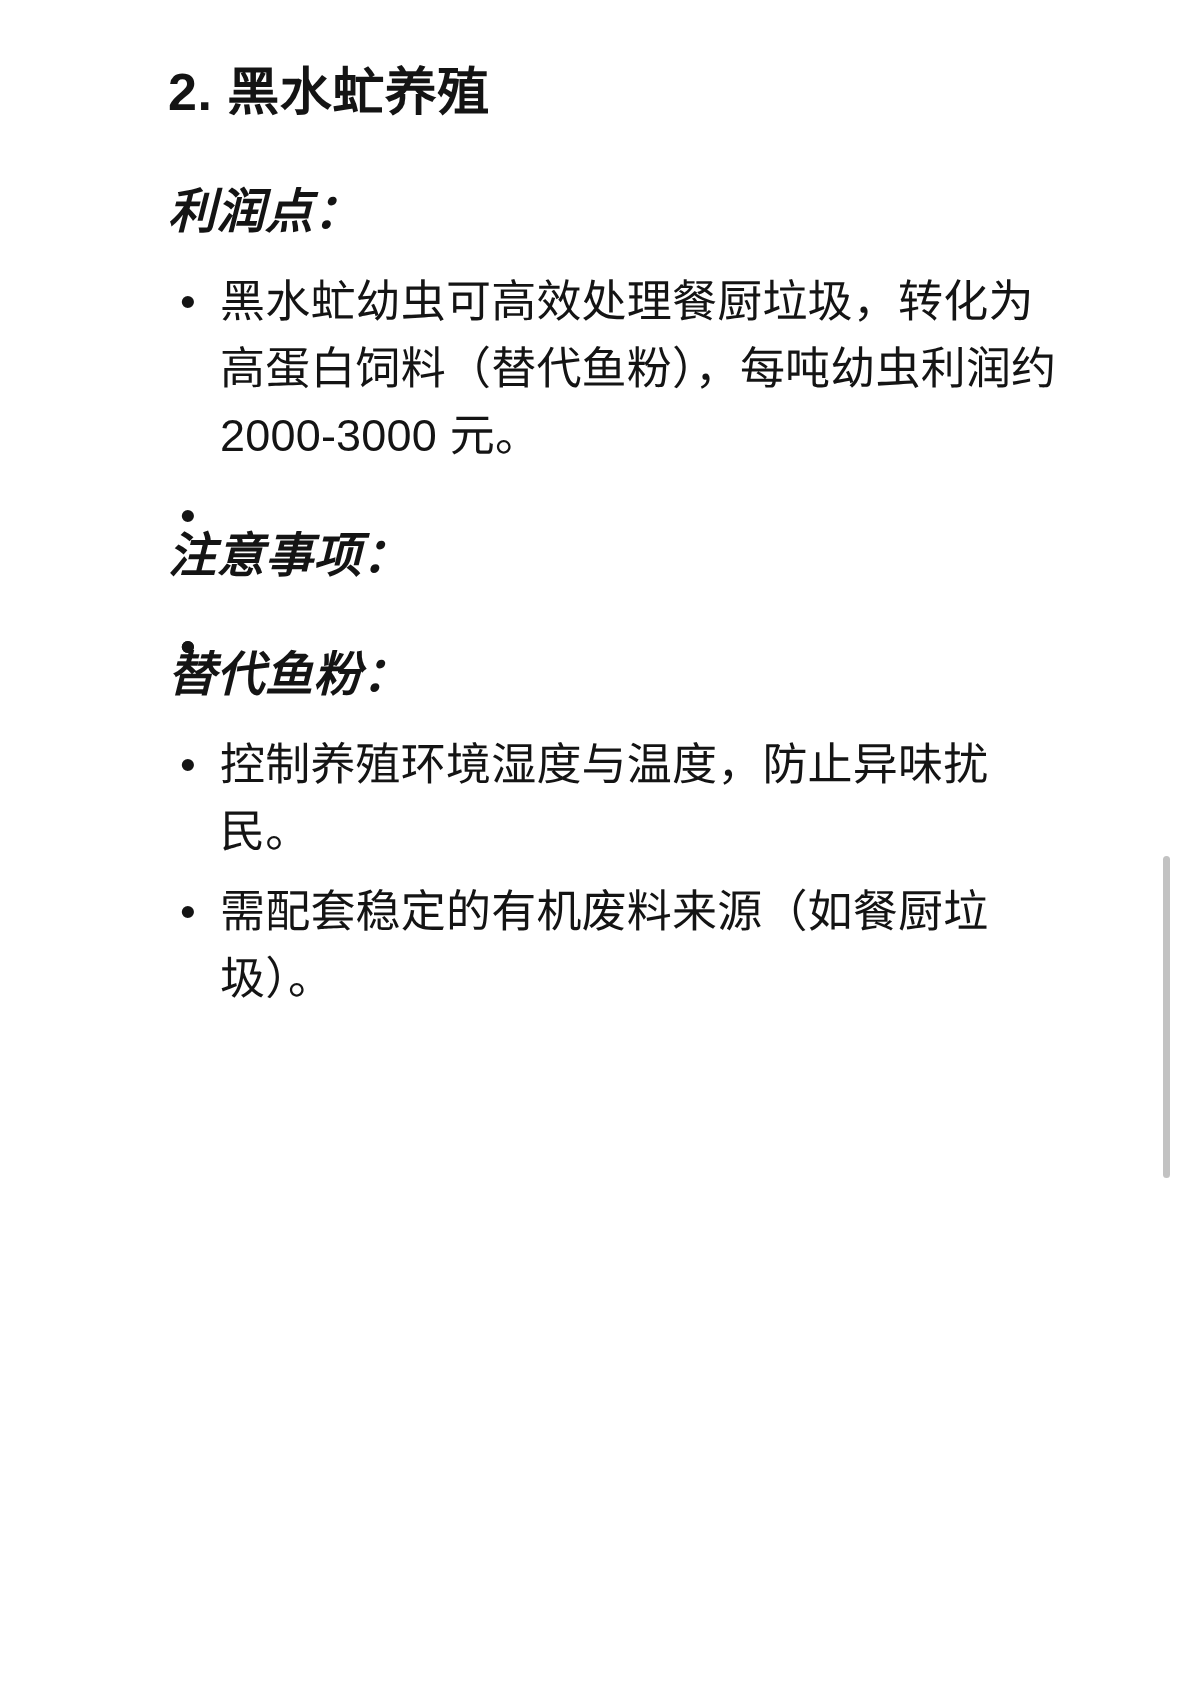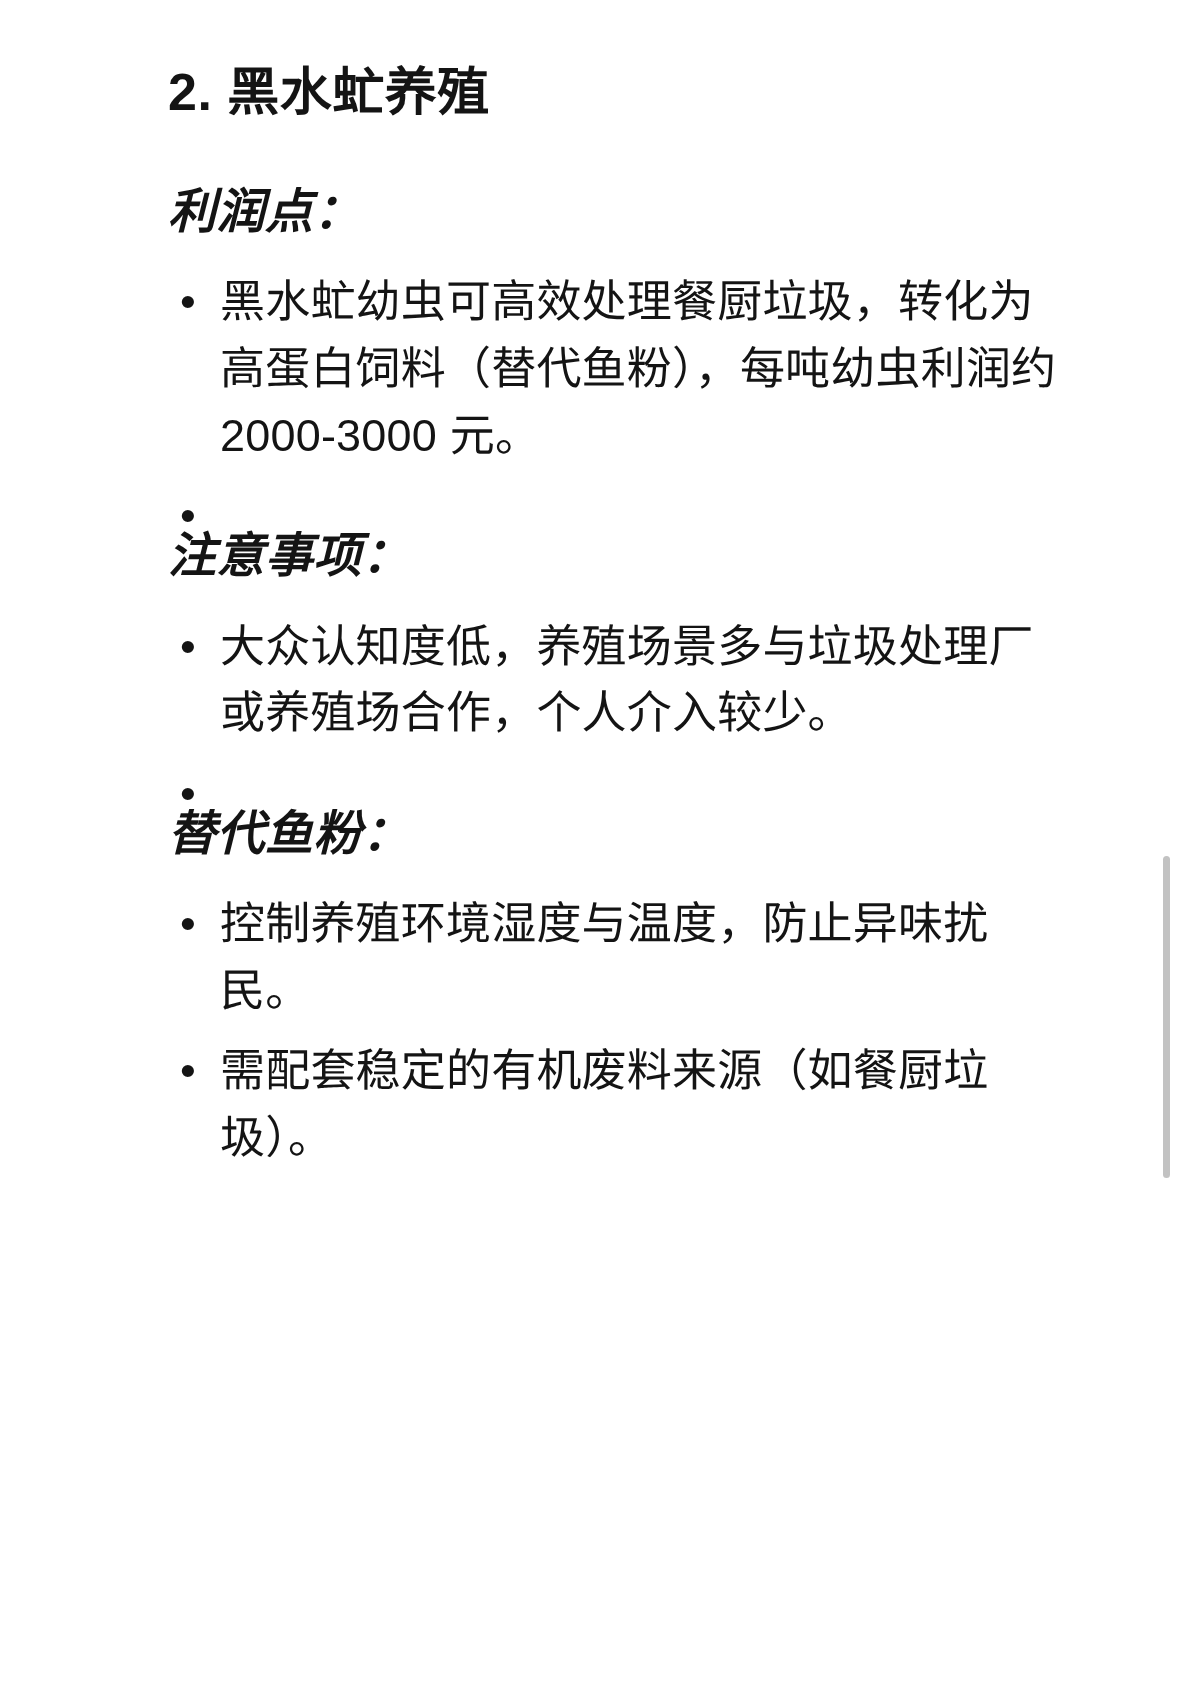--- a/index.html
+++ b/index.html
@@ -99,21 +99,20 @@
     </li>
     <li>
       <span class="dot">•</span>
     </li>
   </ul>
 
   <h2 class="section-heading">注意事项：</h2>
   <ul class="bullets">
     <li>
       <span class="dot">•</span>
-      <span>大众认知度低，养殖场景多与垃圾处理厂或养殖场合作，个人介入较少。</span>
     </li>
     <li>
       <span class="dot">•</span>
     </li>
   </ul>
 
   <h2 class="section-heading">替代鱼粉：</h2>
   <ul class="bullets">
     <li>
       <span class="dot">•</span>

